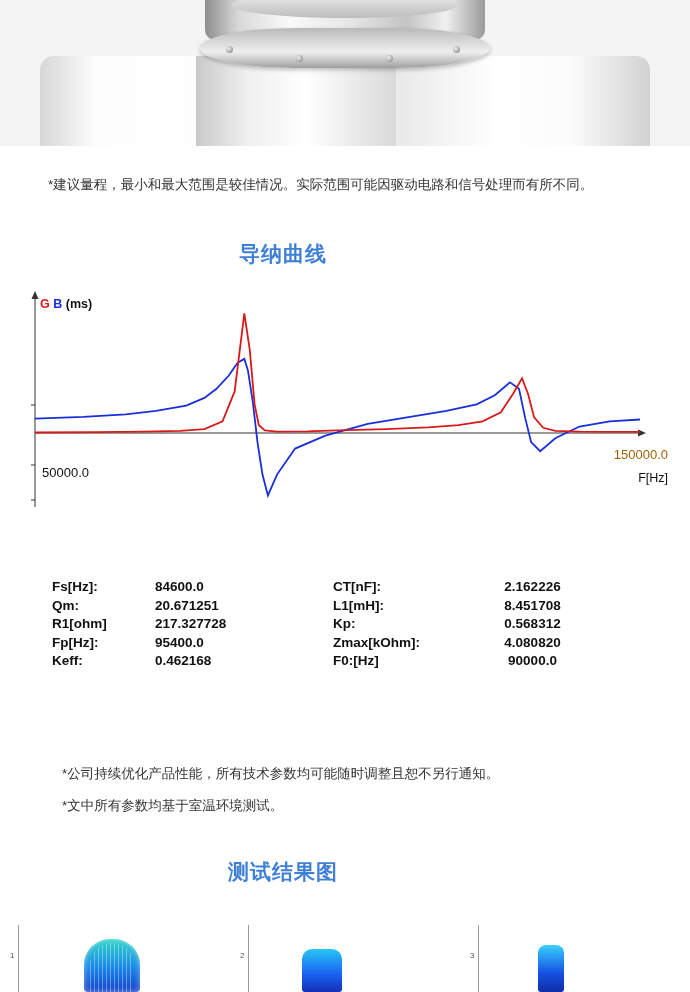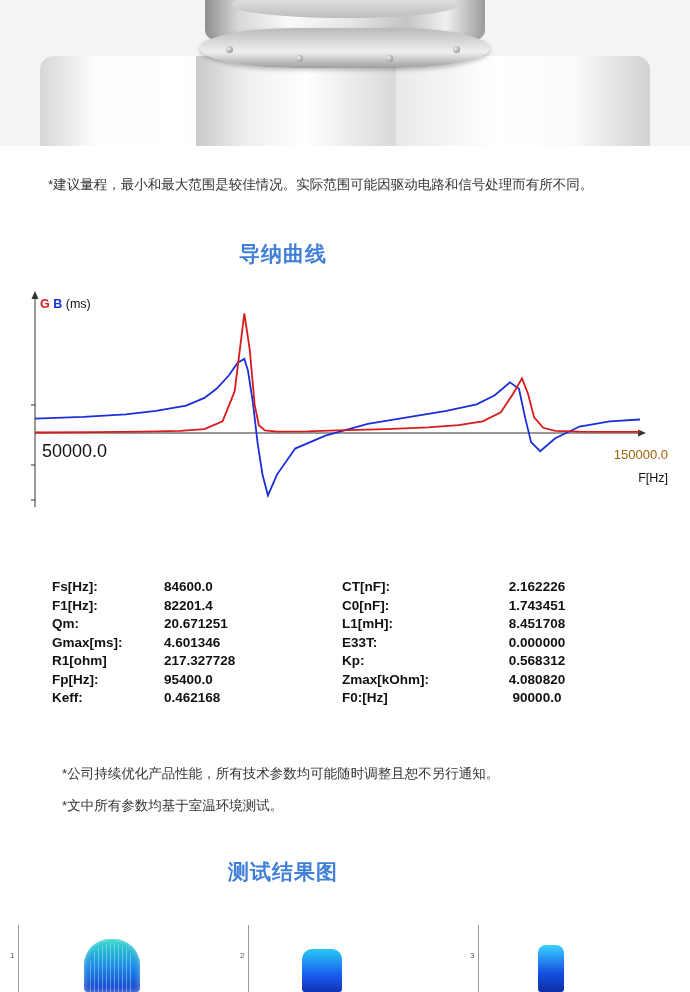--- a/index.html
+++ b/index.html
@@ -68,40 +68,40 @@
 
   
   .chart-wrap{
     position:absolute;left:0;top:285px;width:690px;height:280px;
   }
   .chart-legend{
     position:absolute;left:40px;top:12px;font-size:12.5px;font-weight:bold;
   }
   .legend-g{color:#d81a1a;}
   .legend-b{color:#1a2fd8;}
-  .legend-unit{color:#111;font-weight:normal;text-align:center;}
+  .legend-unit{color:#111;font-weight:bold;text-align:center;}
   .axis-x-label-left{
-    position:absolute;left:42px;top:156px;font-size:18px;color:#111;
+    position:absolute;left:42px;top:180px;font-size:13px;color:#111;
   }
   .axis-x-label-right{
     position:absolute;right:22px;top:162px;font-size:13px;color:#a16207;
   }
   .axis-x-unit{
     position:absolute;right:22px;top:186px;font-size:12.5px;color:#111;
   }
 
   
   .params{
     position:absolute;left:52px;top:578px;width:580px;
     font-size:13.5px;font-weight:bold;color:#111;
     line-height:18.5px;
   }
   .params table{border-collapse:collapse;width:100%;}
   .params td{padding:0;white-space:nowrap;}
-  .p-key{width:112px;margin-left:12px;}
+  .p-key{width:103px;margin-left:12px;}
   .p-val{width:178px;}
   .p-key2{width:100px;}
   .p-val2{width:auto;text-align:center;}
 
   .note-a{position:absolute;left:62px;top:765px;font-size:13.5px;color:#333;}
   .note-b{position:absolute;left:62px;top:797px;font-size:13.5px;color:#333;}
 
   
   .results{
     position:absolute;left:0;top:925px;width:690px;height:67px;
@@ -189,36 +189,24 @@
 <div class="params">
   <table>
     <tbody id="params-body">
         <tr>
           <td class="p-key">Fs[Hz]:</td>
           <td class="p-val">84600.0</td>
           <td class="p-key2">CT[nF]:</td>
           <td class="p-val2">2.162226</td>
         </tr>
         <tr>
-          <td class="p-key">F1[Hz]:</td>
-          <td class="p-val">82201.4</td>
-          <td class="p-key2">C0[nF]:</td>
-          <td class="p-val2">1.743451</td>
-        </tr>
-        <tr>
           <td class="p-key">Qm:</td>
           <td class="p-val">20.671251</td>
           <td class="p-key2">L1[mH]:</td>
           <td class="p-val2">8.451708</td>
-        </tr>
-        <tr>
-          <td class="p-key">Gmax[ms]:</td>
-          <td class="p-val">4.601346</td>
-          <td class="p-key2">E33T:</td>
-          <td class="p-val2">0.000000</td>
         </tr>
         <tr>
           <td class="p-key">R1[ohm]</td>
           <td class="p-val">217.327728</td>
           <td class="p-key2">Kp:</td>
           <td class="p-val2">0.568312</td>
         </tr>
         <tr>
           <td class="p-key">Fp[Hz]:</td>
           <td class="p-val">95400.0</td>

